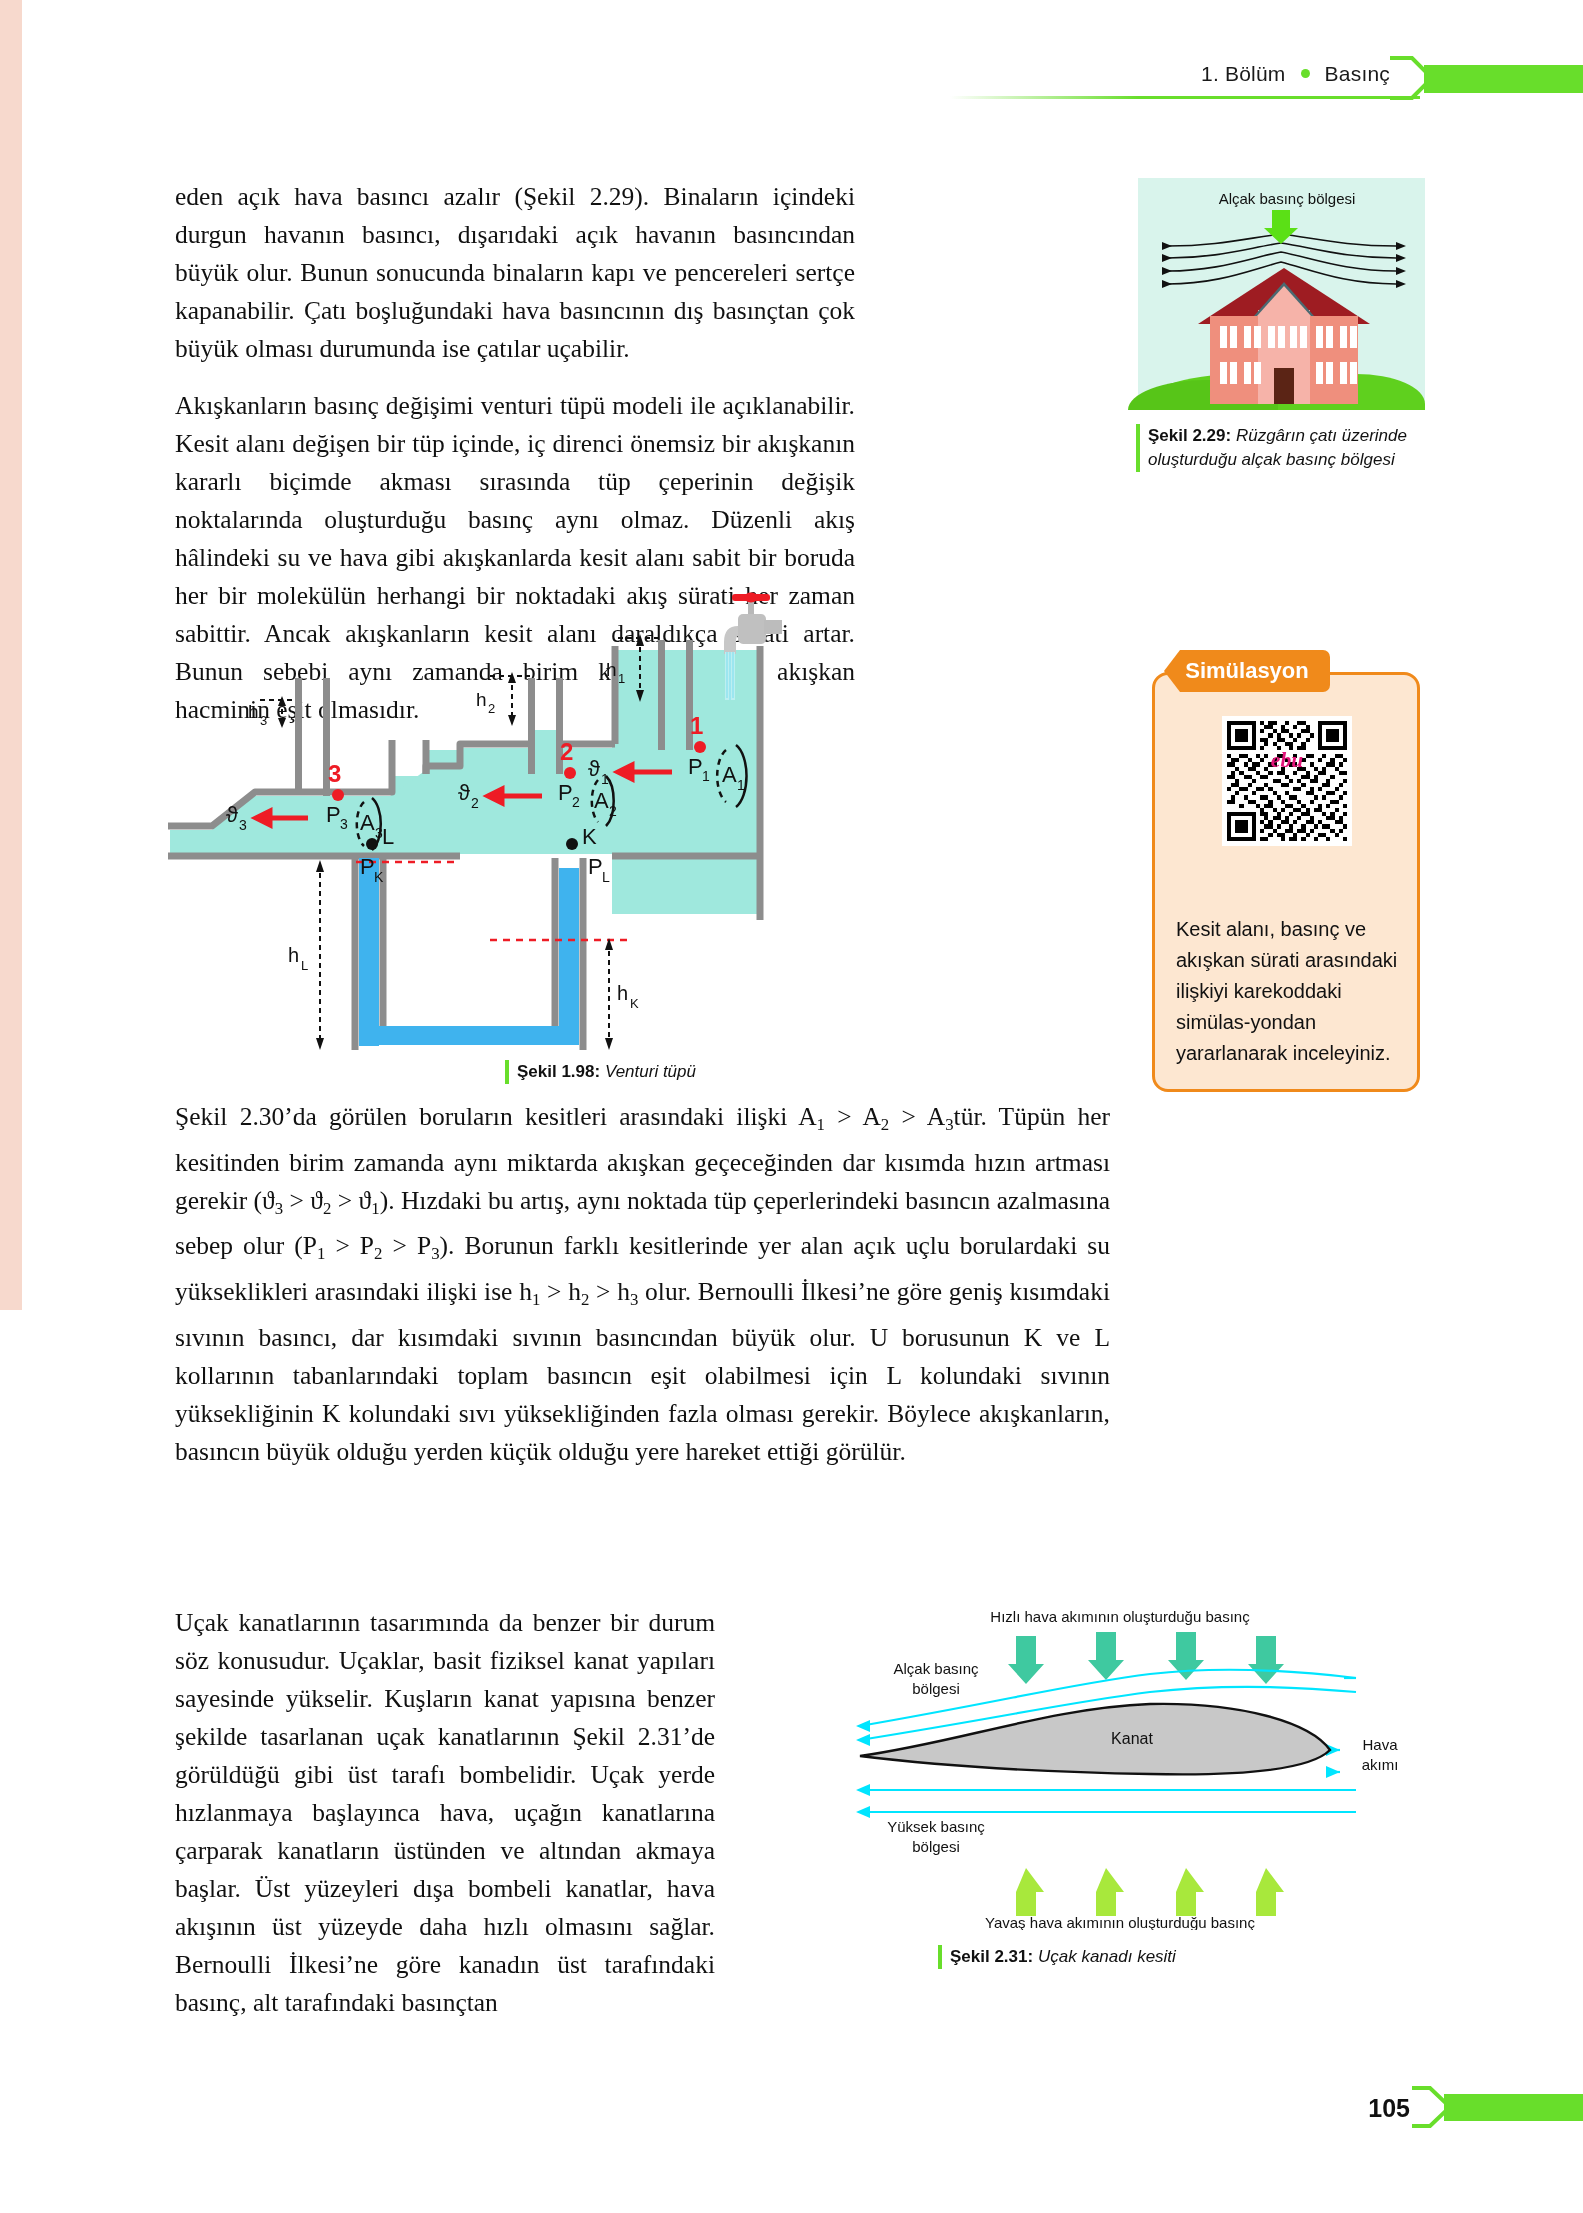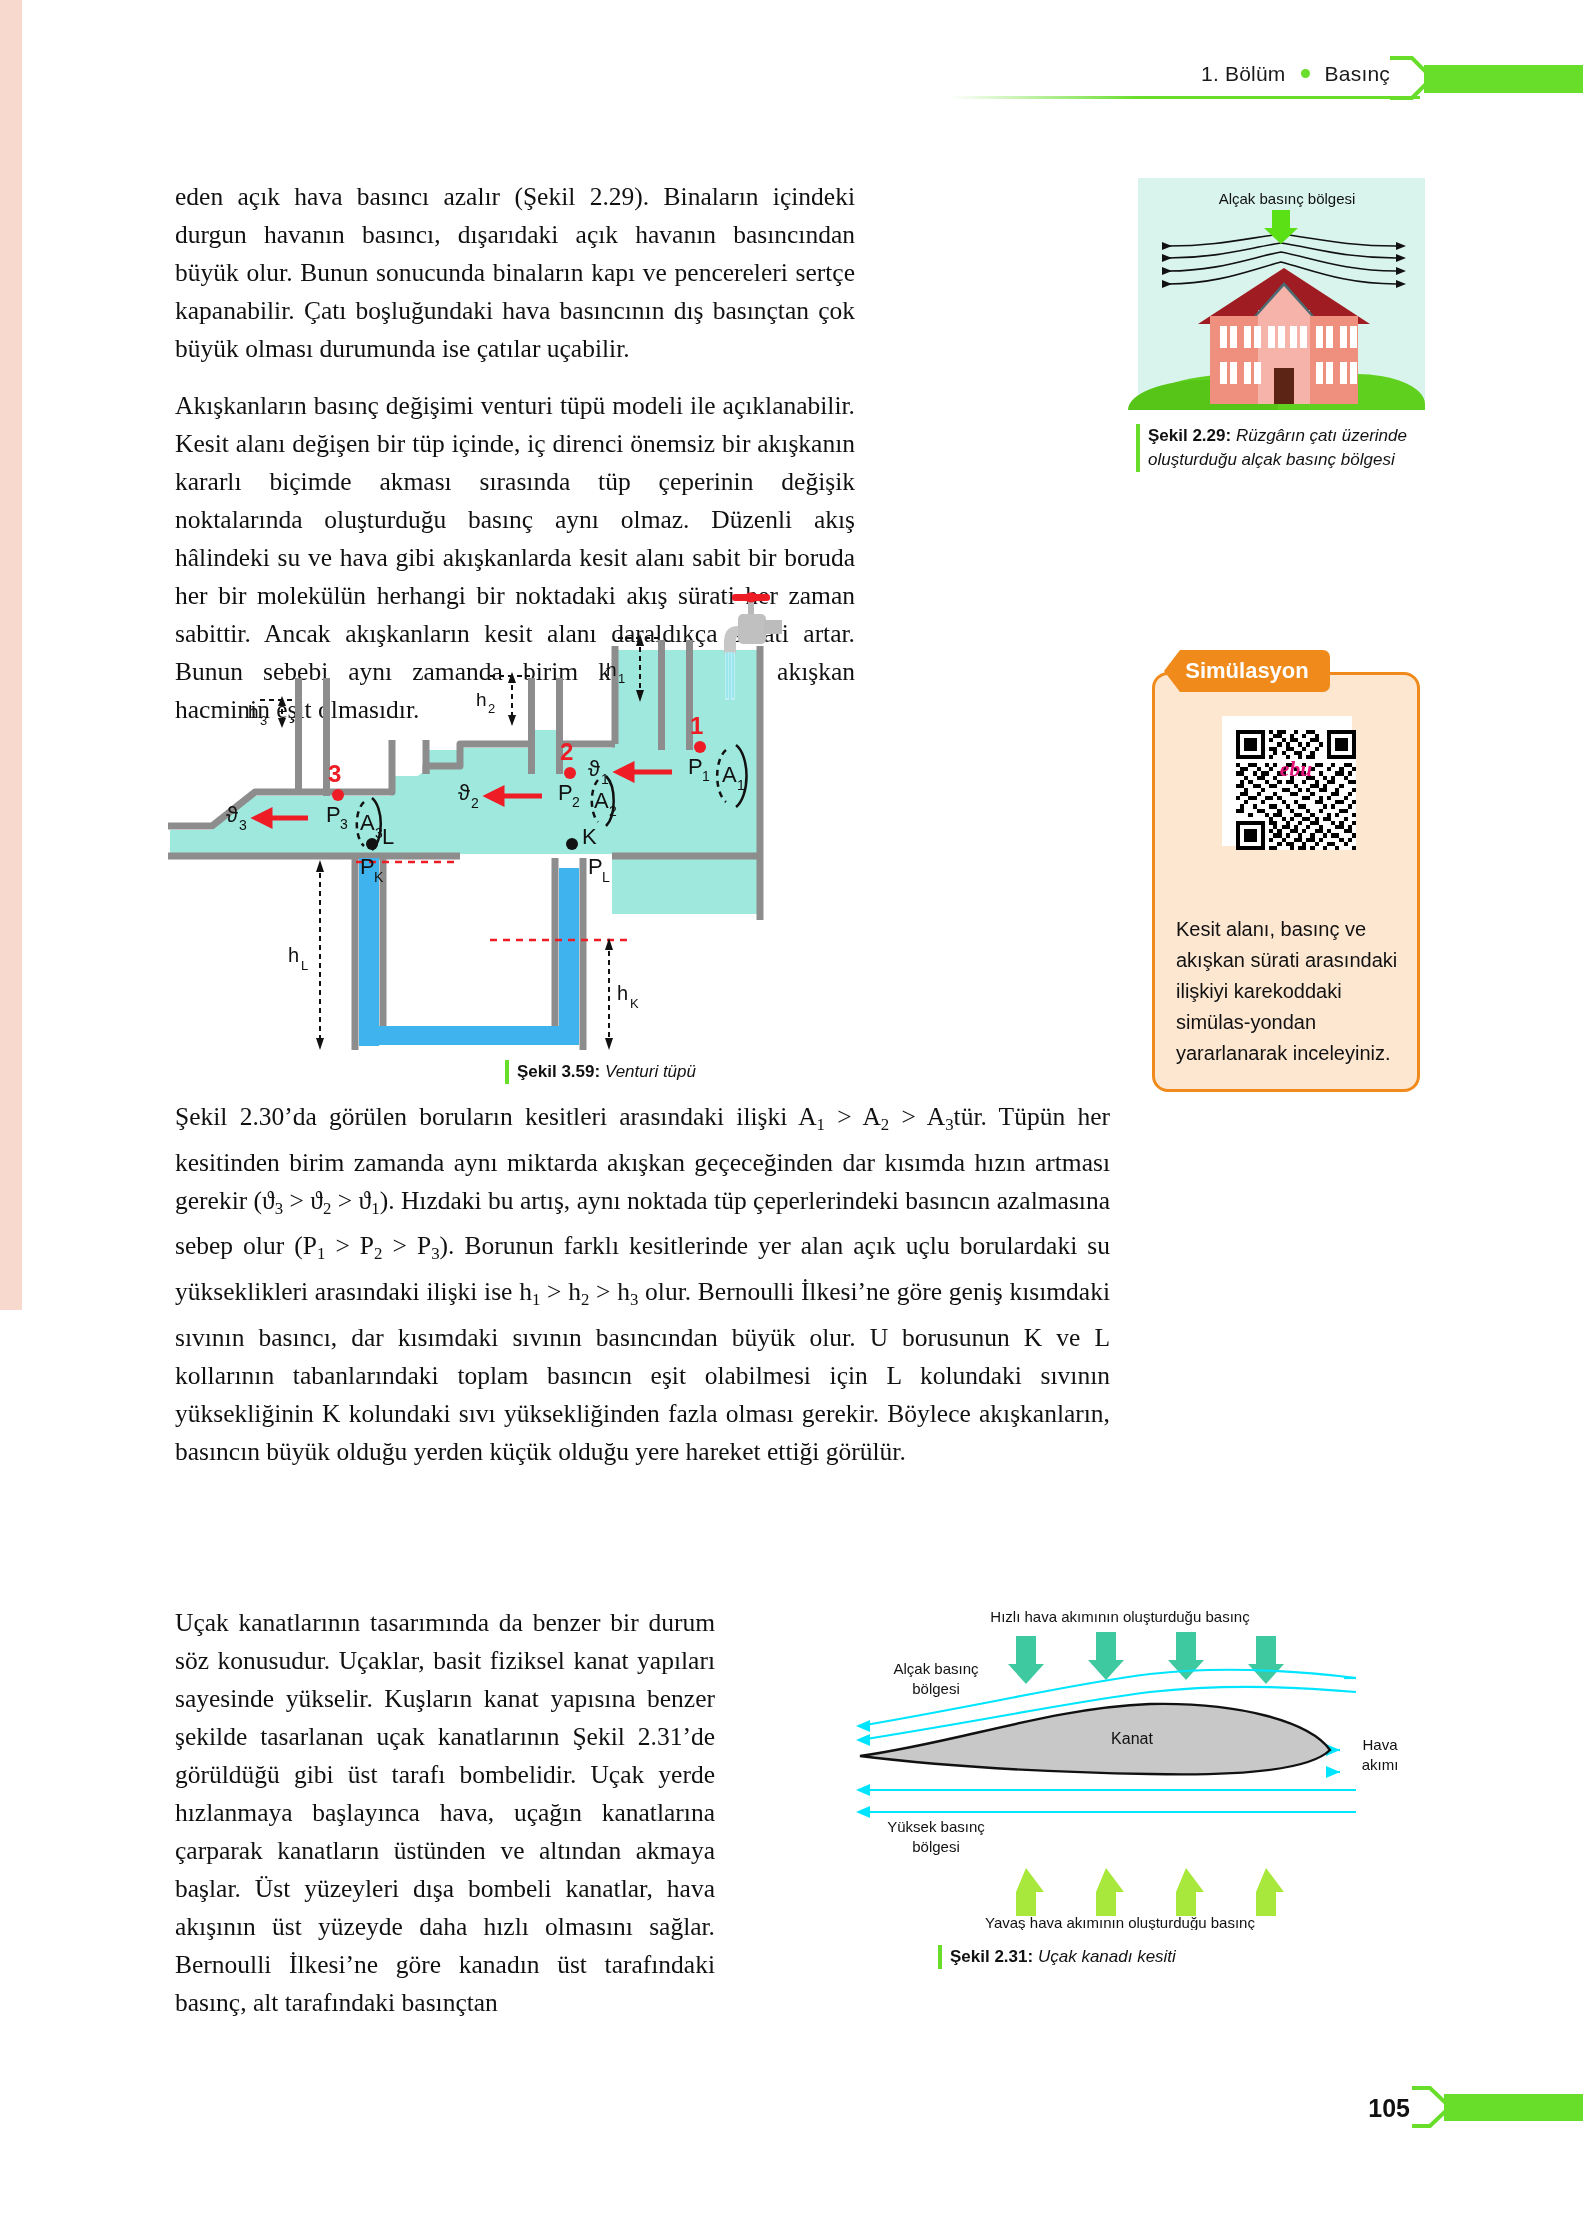--- a/index.html
+++ b/index.html
@@ -116,21 +116,21 @@
     position:absolute; left:1152px; top:672px; width:268px; height:420px;
     border:3px solid #f08a1b; border-radius:16px; background:#fde7d1;
   }
   .simtab {
     position:absolute; left:1164px; top:650px; width:166px; height:42px;
     background:#f08a1b; border-radius:7px 7px 7px 7px;
     font-family:"Liberation Sans", sans-serif; font-weight:bold; font-size:22px;
     color:#fff; text-align:center; line-height:42px;
     clip-path: polygon(0 50%, 16px 0, 100% 0, 100% 100%, 16px 100%);
   }
-  .qr { position:absolute; left:1222px; top:716px; width:130px; height:130px; background:#fff; padding:14px;}
+  .qr { position:absolute; left:1222px; top:716px; width:130px; height:130px; background:#fff; padding:5px;}
   .qr svg { display:block; }
   .simtext {
     position:absolute; left:1176px; top:878px; width:232px;
     font-family:"Liberation Sans", sans-serif; font-size:20px; line-height:31px; color:#111;margin-top:36px;
   }
 
   
   .venturi { position:absolute; left:160px; top:590px; width:800px; height:460px; }
   .cap230 { position:absolute; left:505px; top:1060px; width:350px; }
 
@@ -682,21 +682,21 @@
     <text x="422" y="254" font-family="Liberation Sans, sans-serif" font-size="22" fill="#111">K</text>
     <text x="200" y="284" font-family="Liberation Sans, sans-serif" font-size="22" fill="#111">P</text>
     <text x="214" y="292" font-family="Liberation Sans, sans-serif" font-size="14" fill="#111">K</text>
     <text x="428" y="284" font-family="Liberation Sans, sans-serif" font-size="22" fill="#111">P</text>
     <text x="442" y="292" font-family="Liberation Sans, sans-serif" font-size="14" fill="#111">L</text>
   </g>
 </svg>
 </div>
 
 <div class="cap cap230">
-  <b>Şekil 3.59</b><b>:</b>
+  <b>Şekil 1.98</b><b>:</b>
   <span>Venturi tüpü</span>
 </div>
 
 <div style="position:absolute;left:175px;top:1098px;width:935px;">
   <p class="body" style="width:935px;">
     <span>Şekil 2.30’da görülen boruların kesitleri arasındaki ilişki A</span><sub>1</sub><span> &gt; A</span><sub>2</sub><span> &gt; A</span><sub>3</sub><span>tür. Tüpün her kesitinden birim zamanda aynı miktarda akışkan geçeceğinden dar kısımda hızın artması gerekir (ϑ</span><sub>3</sub><span> &gt; ϑ</span><sub>2</sub><span> &gt; ϑ</span><sub>1</sub><span>). Hızdaki bu artış, aynı noktada tüp çeperlerindeki basıncın azalmasına sebep olur (P</span><sub>1</sub><span> &gt; P</span><sub>2</sub><span> &gt; P</span><sub>3</sub><span>). Borunun farklı kesitlerinde yer alan açık uçlu borulardaki su yükseklikleri arasındaki ilişki ise h</span><sub>1</sub><span> &gt; h</span><sub>2</sub><span> &gt; h</span><sub>3</sub><span> olur. Bernoulli İlkesi’ne göre geniş kısımdaki sıvının basıncı, dar kısımdaki sıvının basıncından büyük olur. U borusunun K ve L kollarının tabanlarındaki toplam basıncın eşit olabilmesi için L kolundaki sıvının yüksekliğinin K kolundaki sıvı yüksekliğinden fazla olması gerekir. Böylece akışkanların, basıncın büyük olduğu yerden küçük olduğu yere hareket ettiği görülür.</span>
   </p>
 </div>
 
 <div style="position:absolute;left:175px;top:1604px;width:540px;">

